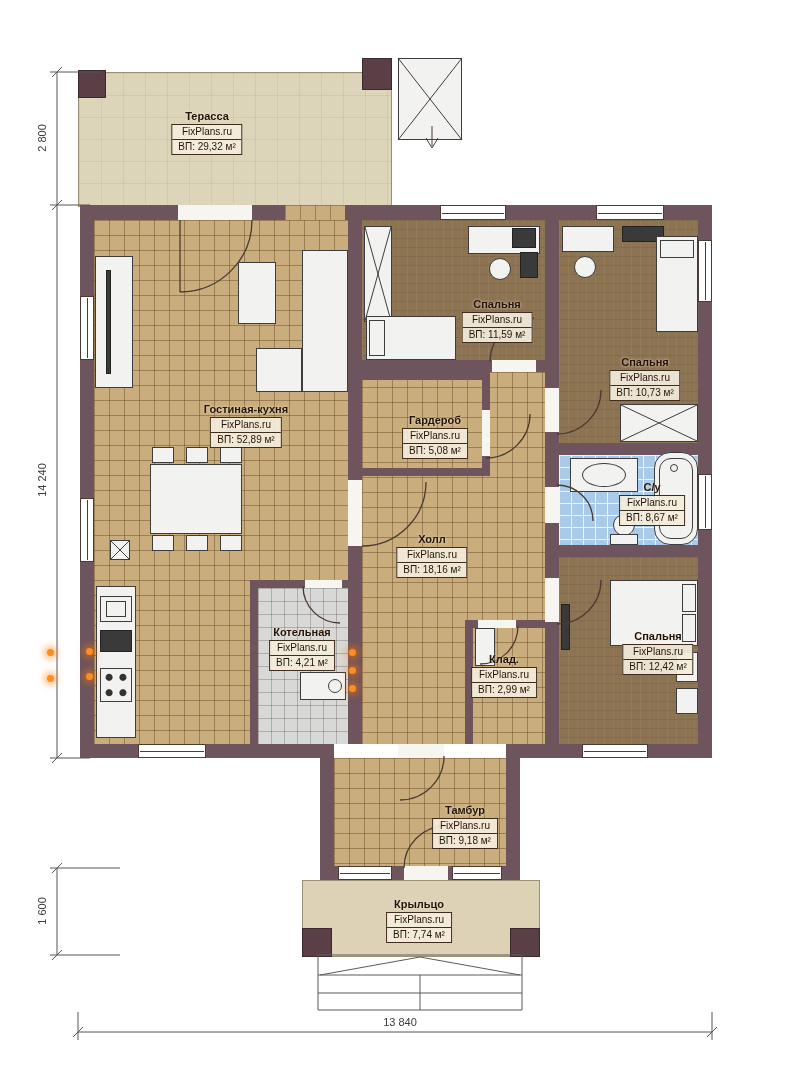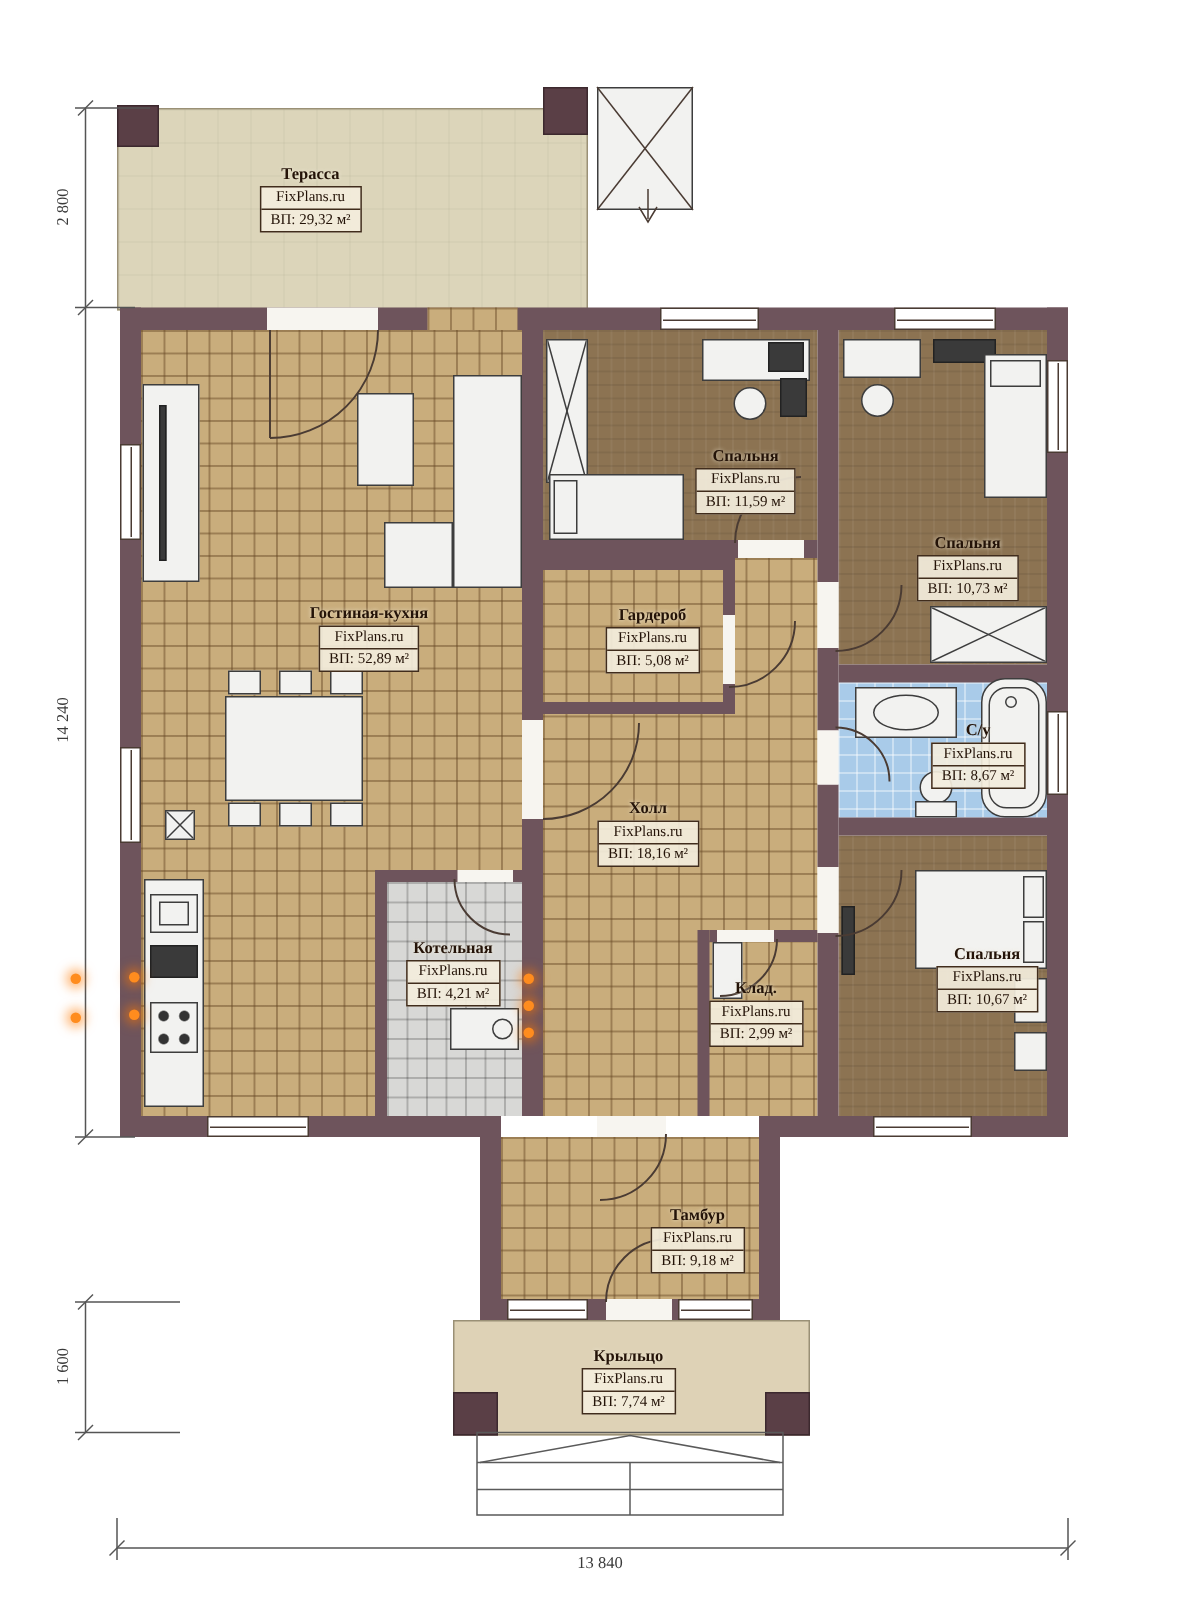--- a/index.html
+++ b/index.html
@@ -1,17 +1,17 @@
 <!DOCTYPE html>
 <html><head>
 <meta charset="utf-8">
 <style>
   html,body{margin:0;padding:0;background:#ffffff;}
   .stage{position:relative;width:792px;height:1080px;background:#ffffff;overflow:hidden;
-         font-family:Liberation Serif, serif;}
+         font-family:Liberation Sans, sans-serif;}
 
   
   .floor{position:absolute;}
   .terrace{background:#dcd5ba;border:1px solid #9a9076;
     background-image:linear-gradient(rgba(0,0,0,.05) 1px,transparent 1px),
                      linear-gradient(90deg,rgba(0,0,0,.05) 1px,transparent 1px);
     background-size:22px 22px;}
   .tile{background:#c9ad7c;
     background-image:linear-gradient(rgba(101,70,36,.45) 1px,transparent 1px),
                      linear-gradient(90deg,rgba(101,70,36,.45) 1px,transparent 1px);
@@ -57,21 +57,21 @@
   .rname{font-weight:bold;font-size:11px;line-height:13px;color:#241308;
          text-shadow:0 0 3px rgba(244,238,220,.9);margin-bottom:1px;white-space:nowrap;}
   .rbox{display:inline-block;border:1px solid #402c1c;background:rgba(243,237,220,.92);
         font-size:10px;line-height:12px;color:#241308;}
   .rbrand{padding:1px 6px;border-bottom:1px solid #402c1c;white-space:nowrap;}
   .rarea{padding:1px 6px;white-space:nowrap;}
 
   
   .dim{position:absolute;font-size:11px;color:#3a3a3a;white-space:nowrap;z-index:30;}
   .dim-v{transform:translate(-50%,-50%) rotate(-90deg);}
-  .dim-h{transform:translate(-50%,-50%);margin-top:20px;}
+  .dim-h{transform:translate(-50%,-50%);}
 
   .overlay{position:absolute;left:0;top:0;width:792px;height:1080px;pointer-events:none;}
   .overlay path, .overlay line{fill:none;}
 </style>
 </head>
 <body>
 
 <div class="stage">
 
   <div class="floor terrace" style="left:78px;top:72px;width:312px;height:133px"></div>
@@ -285,21 +285,21 @@
   <div class="rlabel" style="left:645px;top:356px">
     <div class="rname">Спальня</div>
     <div class="rbox"><div class="rbrand">FixPlans.ru</div>
     <div class="rarea">ВП: 10,73 м²</div></div>
   </div>
   <div class="rlabel" style="left:246px;top:403px">
     <div class="rname">Гостиная-кухня</div>
     <div class="rbox"><div class="rbrand">FixPlans.ru</div>
     <div class="rarea">ВП: 52,89 м²</div></div>
   </div>
-  <div class="rlabel" style="left:435px;top:404px">
+  <div class="rlabel" style="left:435px;top:414px">
     <div class="rname">Гардероб</div>
     <div class="rbox"><div class="rbrand">FixPlans.ru</div>
     <div class="rarea">ВП: 5,08 м²</div></div>
   </div>
   <div class="rlabel" style="left:432px;top:533px">
     <div class="rname">Холл</div>
     <div class="rbox"><div class="rbrand">FixPlans.ru</div>
     <div class="rarea">ВП: 18,16 м²</div></div>
   </div>
   <div class="rlabel" style="left:652px;top:481px">
@@ -313,21 +313,21 @@
     <div class="rarea">ВП: 4,21 м²</div></div>
   </div>
   <div class="rlabel" style="left:504px;top:653px">
     <div class="rname">Клад.</div>
     <div class="rbox"><div class="rbrand">FixPlans.ru</div>
     <div class="rarea">ВП: 2,99 м²</div></div>
   </div>
   <div class="rlabel" style="left:658px;top:630px">
     <div class="rname">Спальня</div>
     <div class="rbox"><div class="rbrand">FixPlans.ru</div>
-    <div class="rarea">ВП: 10,67 м²</div></div>
+    <div class="rarea">ВП: 12,42 м²</div></div>
   </div>
   <div class="rlabel" style="left:465px;top:804px">
     <div class="rname">Тамбур</div>
     <div class="rbox"><div class="rbrand">FixPlans.ru</div>
     <div class="rarea">ВП: 9,18 м²</div></div>
   </div>
   <div class="rlabel" style="left:419px;top:898px">
     <div class="rname">Крыльцо</div>
     <div class="rbox"><div class="rbrand">FixPlans.ru</div>
     <div class="rarea">ВП: 7,74 м²</div></div>

